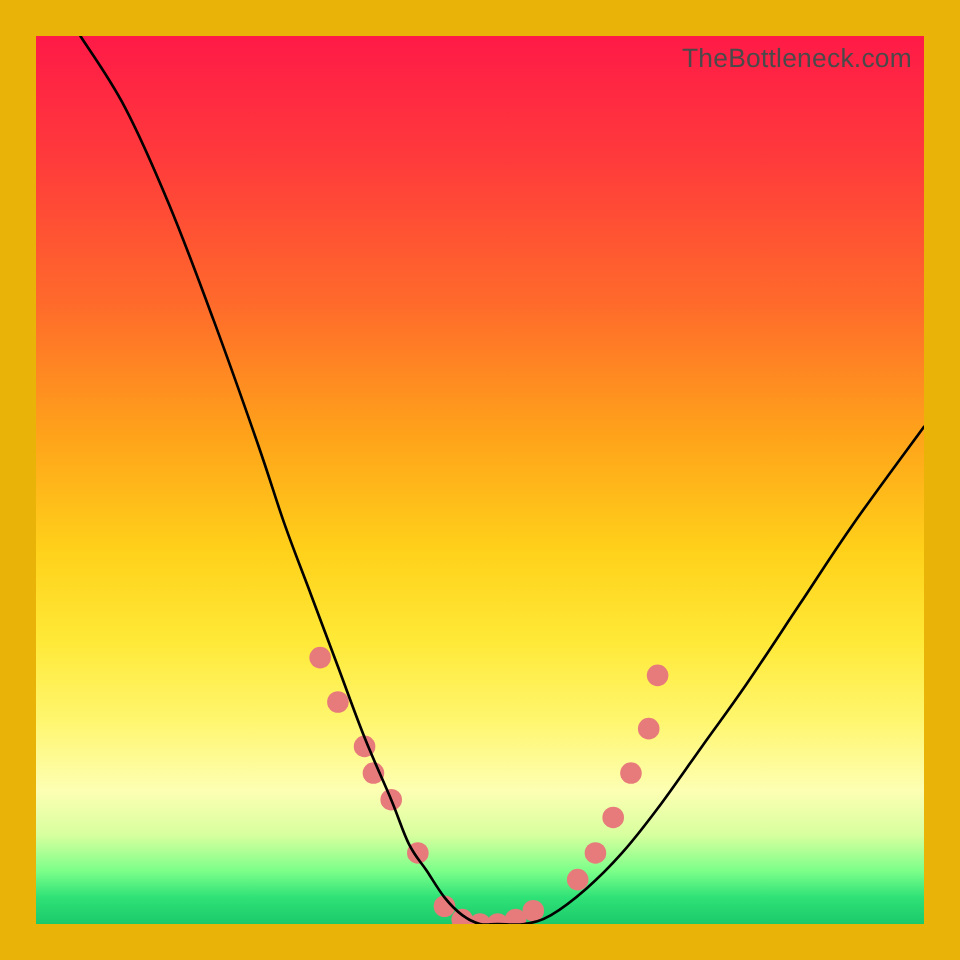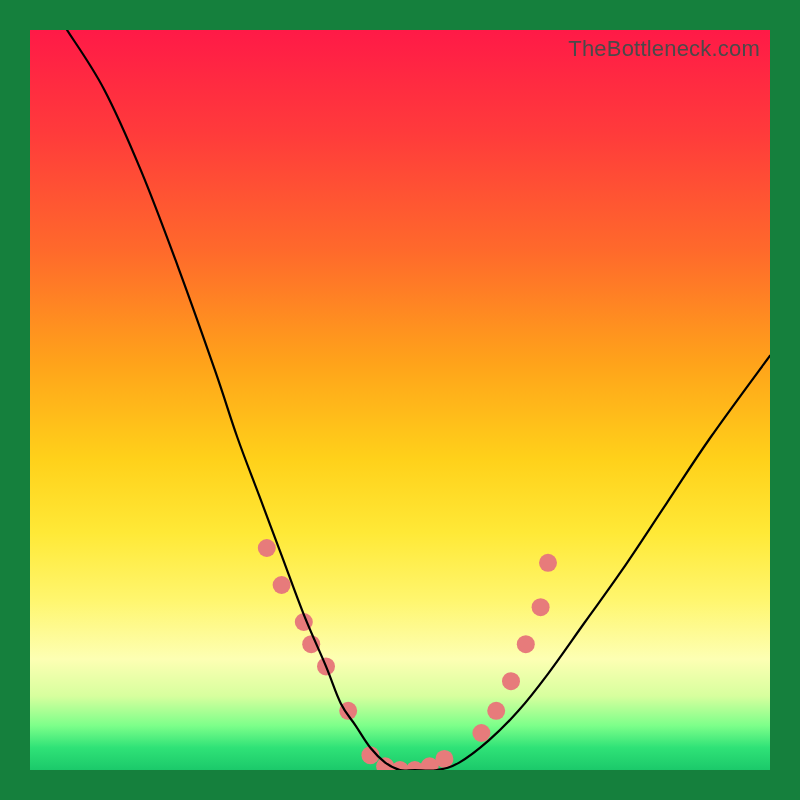--- a/index.html
+++ b/index.html
@@ -8,21 +8,21 @@
     width: 800px;
     height: 800px;
     overflow: hidden;
     background: #000;
     font-family: Arial, Helvetica, sans-serif;
   }
   .frame {
     position: relative;
     width: 800px;
     height: 800px;
-    background: #15803d;
+    background: #eab308;
   }
   .plot {
     position: absolute;
     left: 30px;
     top: 30px;
     width: 740px;
     height: 740px;
     background: linear-gradient(to bottom,
       #ff1a47 0%,
       #ff3b3b 14%,

